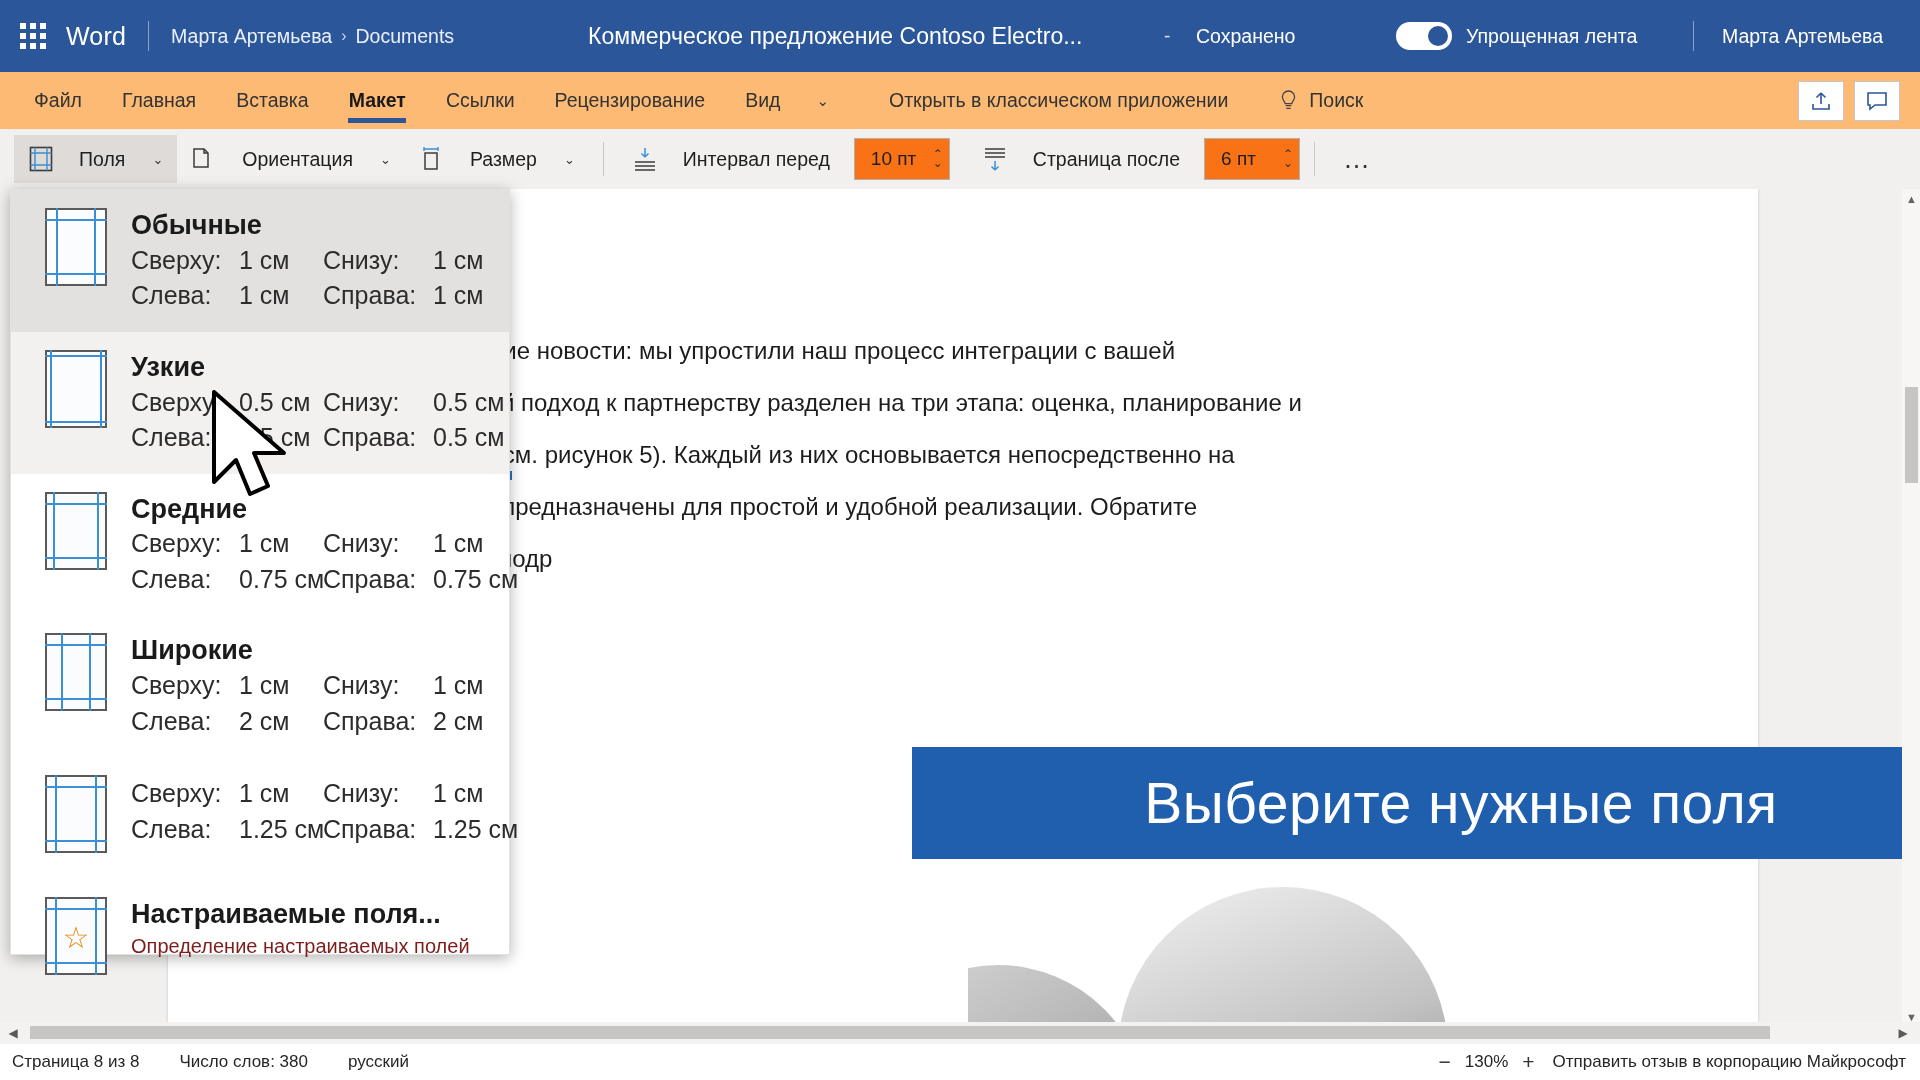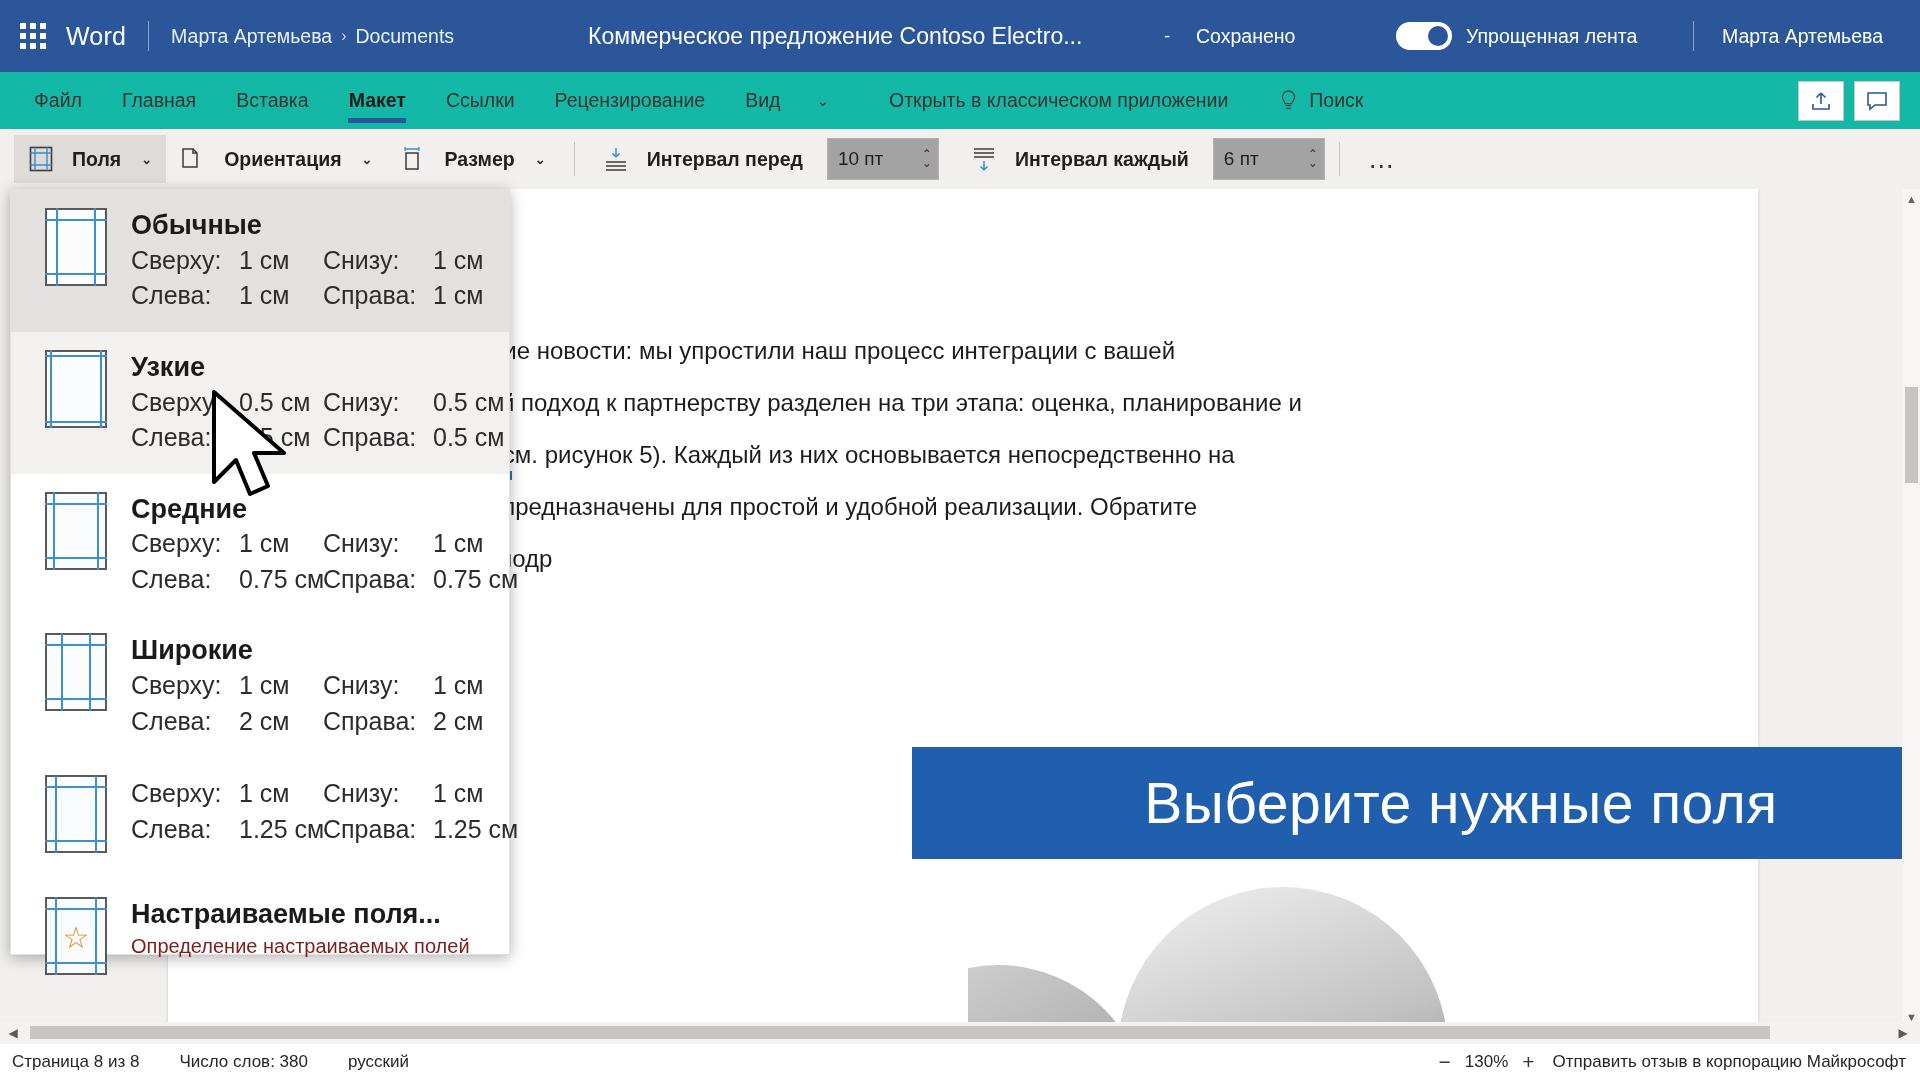--- a/index.html
+++ b/index.html
@@ -29,21 +29,21 @@
   .ribbon-toggle { position:absolute; left:1396px; display:flex; align-items:center; gap:14px; }
   .switch { width:56px; height:28px; border-radius:14px; background:#ffffff; position:relative; }
   .switch::after { content:""; position:absolute; right:4px; top:4px; width:20px; height:20px; border-radius:50%; background:#2b579a; }
   .toggle-label { font-size:19.5px; color:#fff; white-space:nowrap; }
   .tb-vsep { position:absolute; left:1693px; width:1px; height:30px; background:rgba(255,255,255,.45); }
   .user-name { position:absolute; left:1722px; font-size:19.5px; color:#fff; white-space:nowrap; }
 
   
   .tabsbar {
     position:absolute; left:0; top:72px; width:1920px; height:57px;
-    background:#14b8a6; display:flex; align-items:center;
+    background:#fdba74; display:flex; align-items:center;
   }
   .tab {
     font-size:19.5px; color:#333333; padding:0 20px; height:57px;
     display:flex; align-items:center; position:relative; white-space:nowrap;
   }
   .tab.first { margin-left:14px; }
   .tab.active { color:#1a1a1a; font-weight:bold; }
   .tab.active::after {
     content:""; position:absolute; left:50%; transform:translateX(-50%);
     bottom:6px; width:58px; height:5px; background:#2b579a;
@@ -54,28 +54,28 @@
   .bulb { width:17px; height:22px; position:relative; }
   .bulb svg { display:block; }
   .tabs-right { position:absolute; right:20px; top:0; height:57px; display:flex; align-items:center; gap:10px; }
   .icon-btn { width:46px; height:40px; border:1px solid #c8c6c4; background:#fff; display:flex; align-items:center; justify-content:center; }
 
   
   .toolbar {
     position:absolute; left:0; top:129px; width:1920px; height:60px;
     background:#f1f0ef; display:flex; align-items:center; padding-left:14px;
   }
-  .cmd { display:flex; align-items:center; gap:18px; padding:0 14px; height:48px; font-size:19.5px; color:#1f1f1f; white-space:nowrap;font-weight:bold;}
+  .cmd { display:flex; align-items:center; gap:25px; padding:0 14px; height:48px; font-size:19.5px; color:#1f1f1f; white-space:nowrap;}
   .cmd.sel { background:#dedbd9; }
   .chev-dn { font-size:13px; color:#333; margin-left:2px; }
   .tsep { width:1px; height:34px; background:#c9c7c5; margin:0 14px; }
   .spinbox {
-    width:112px; height:42px; border:1px solid #b3b0ad; background:#a3a3a3;
+    width:96px; height:42px; border:1px solid #b3b0ad; background:#f97316;
     display:flex; align-items:center; justify-content:space-between;
-    font-size:19px; color:#1f1f1f; padding:0 6px 0 10px; margin-left:10px;
+    font-size:19px; color:#1f1f1f; padding:0 6px 0 16px; margin-left:10px;
   }
   .spin-arrows { display:flex; flex-direction:column; line-height:9px; font-size:12px; color:#333; }
   .ellipsis { font-size:27px; color:#333; letter-spacing:2px; padding:0 14px; }
 
   
   .docarea { position:absolute; left:0; top:189px; width:1920px; height:838px; background:#f1f0ef; overflow:hidden; }
   .page {
     position:absolute; left:168px; top:0px; width:1590px; height:838px;
     background:#fff; box-shadow:0 0 3px rgba(0,0,0,.18);
   }
@@ -247,21 +247,21 @@
       <span class="spin-arrows">
           <span>⌃</span>
           <span>⌄</span>
         </span>
     </div>
     <div class="cmd" style="margin-left:18px">
       <svg width="26" height="28" viewBox="0 0 26 28">
           <path d="M3 4h20M3 8h20M3 12h20" stroke="#3b3b3b" stroke-width="1.5"></path>
           <path d="M13 16v9M13 25l-3.5-3.5M13 25l3.5-3.5" stroke="#3b8fd4" stroke-width="1.5" fill="none"></path>
         </svg>
-      <span>Интервал каждый</span>
+      <span>Страница после</span>
     </div>
     <div class="spinbox">
       <span>6 пт</span>
       <span class="spin-arrows">
           <span>⌃</span>
           <span>⌄</span>
         </span>
     </div>
     <div class="tsep"></div>
     <div class="ellipsis">…</div>

